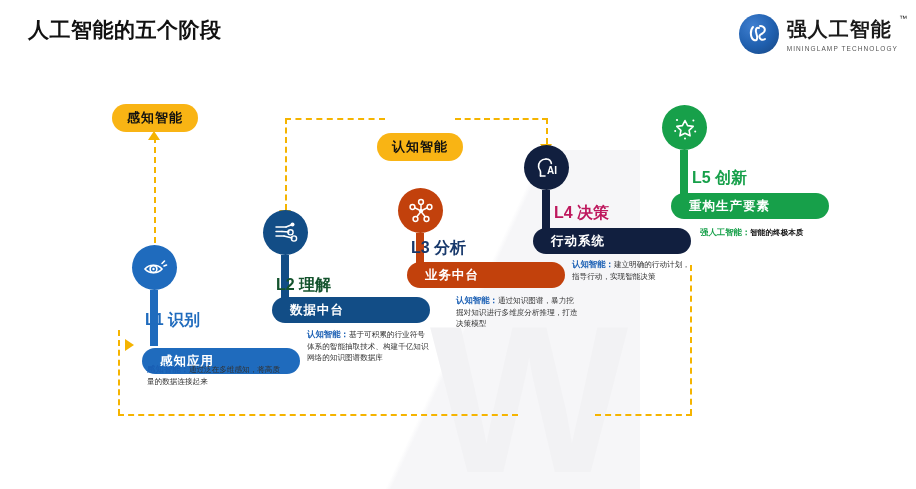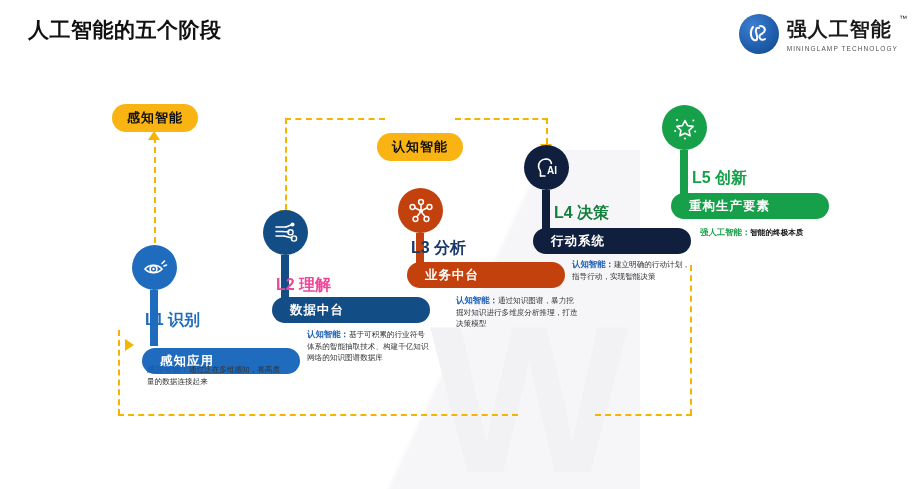--- a/index.html
+++ b/index.html
@@ -92,23 +92,23 @@
   }
   .node-desc b { color: #1a5fb4; font-size: 8.4px; }
 
   .c-blue   { background: #1f6bbd; }
   .c-navy   { background: #124d86; }
   .c-navy2  { background: #c2410c; }
   .c-dark   { background: #111f3f; }
   .c-green  { background: #17a04a; }
 
   .t-blue  { color: #1f6bbd; }
-  .t-navy  { color: #ec4899; }
+  .t-navy  { color: #14532d; }
   .t-navy2 { color: #17386b; }
-  .t-dark  { color: #15803d; }
+  .t-dark  { color: #be185d; }
   .t-green { color: #17a04a; }
 
   .desc-em-green b { color: #17a04a; }
   .desc-strong { color:#111; font-weight:bold; }
 </style>
 </head>
 <body>
 
 <div id="stage">
 

